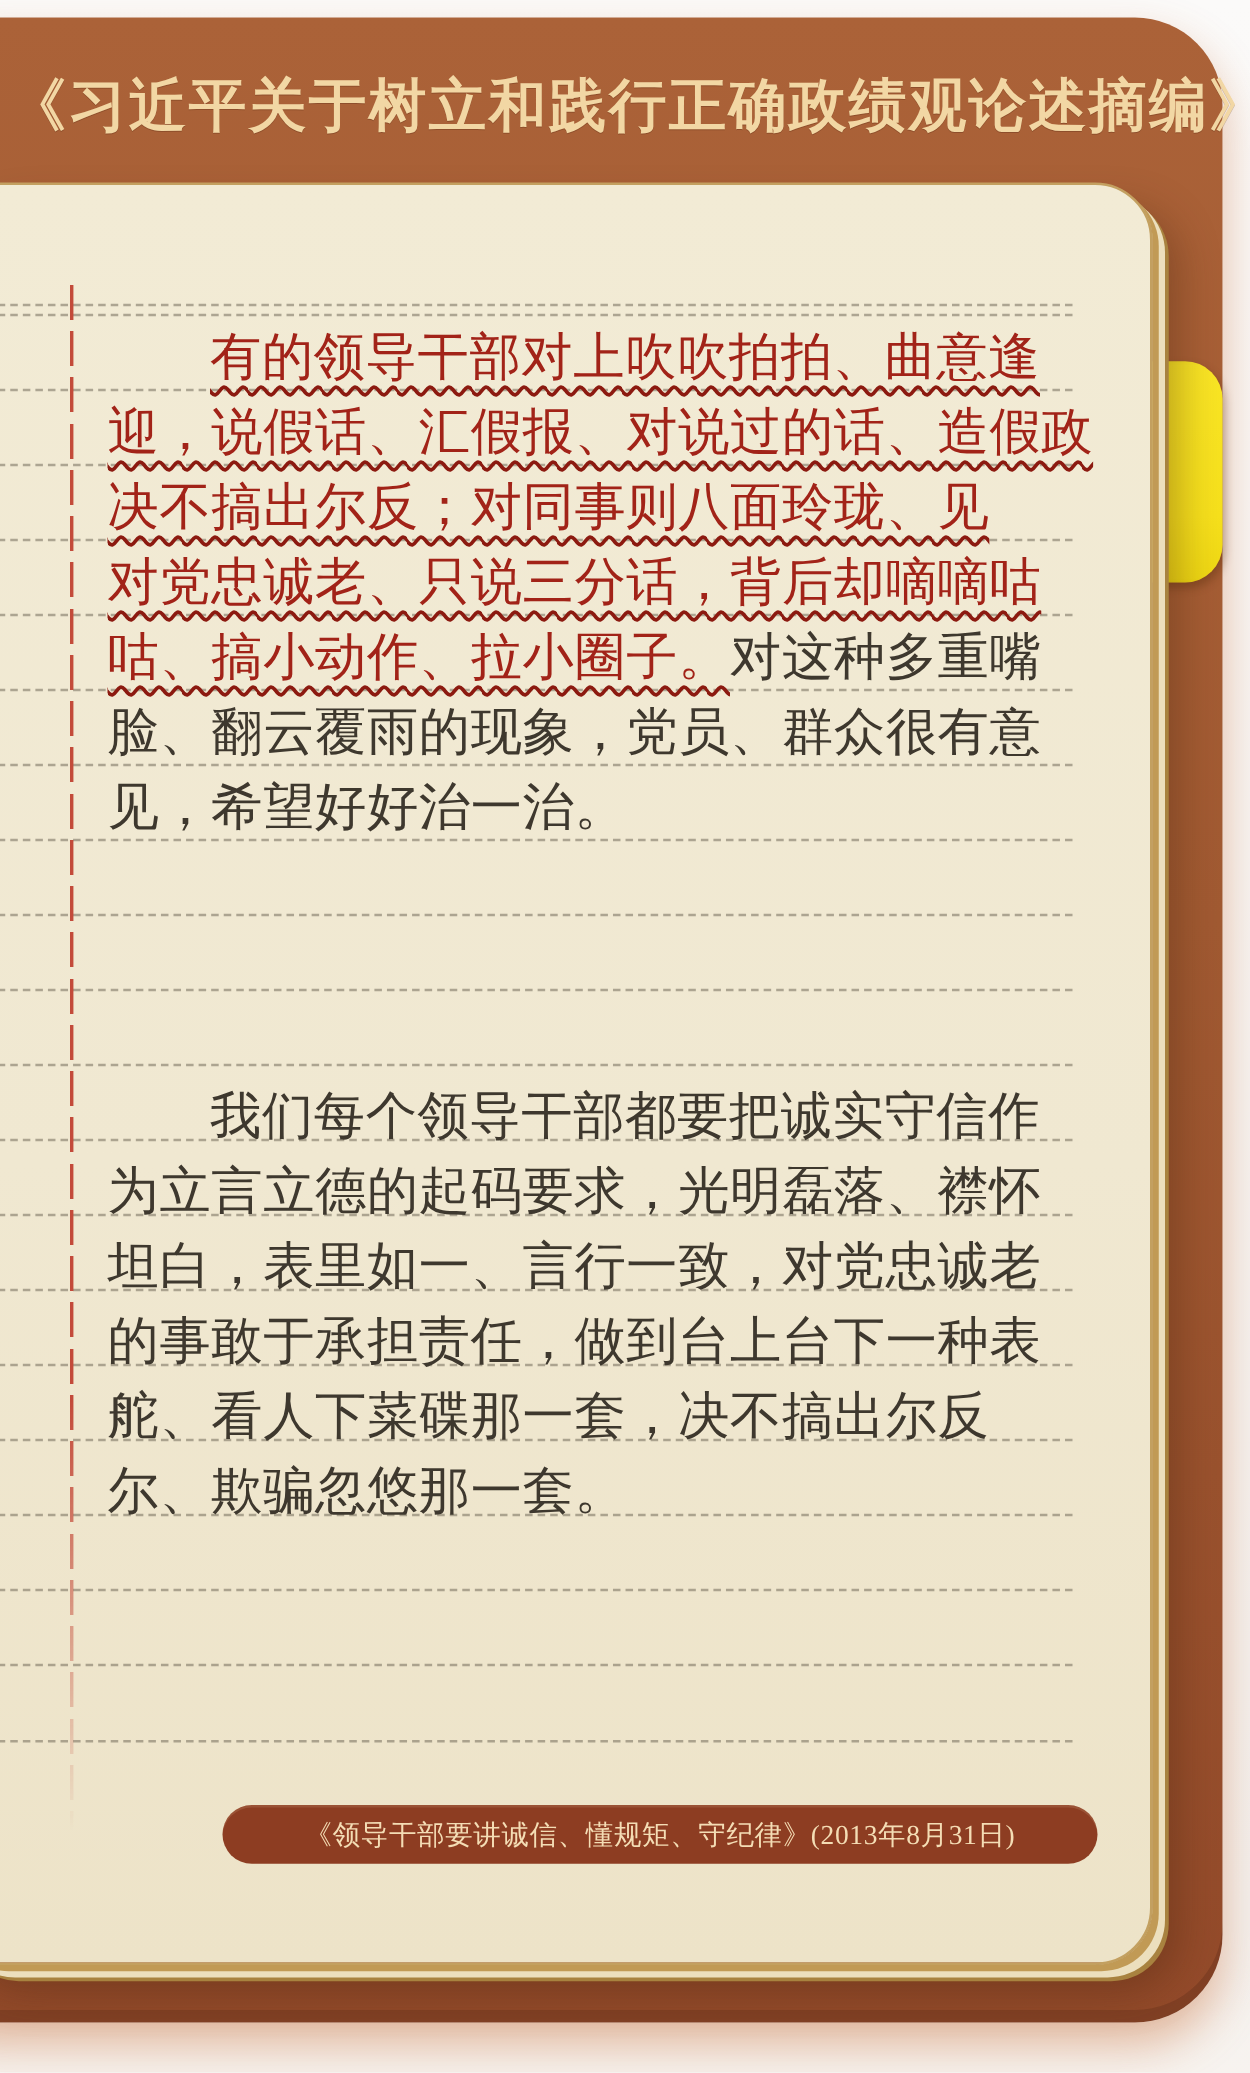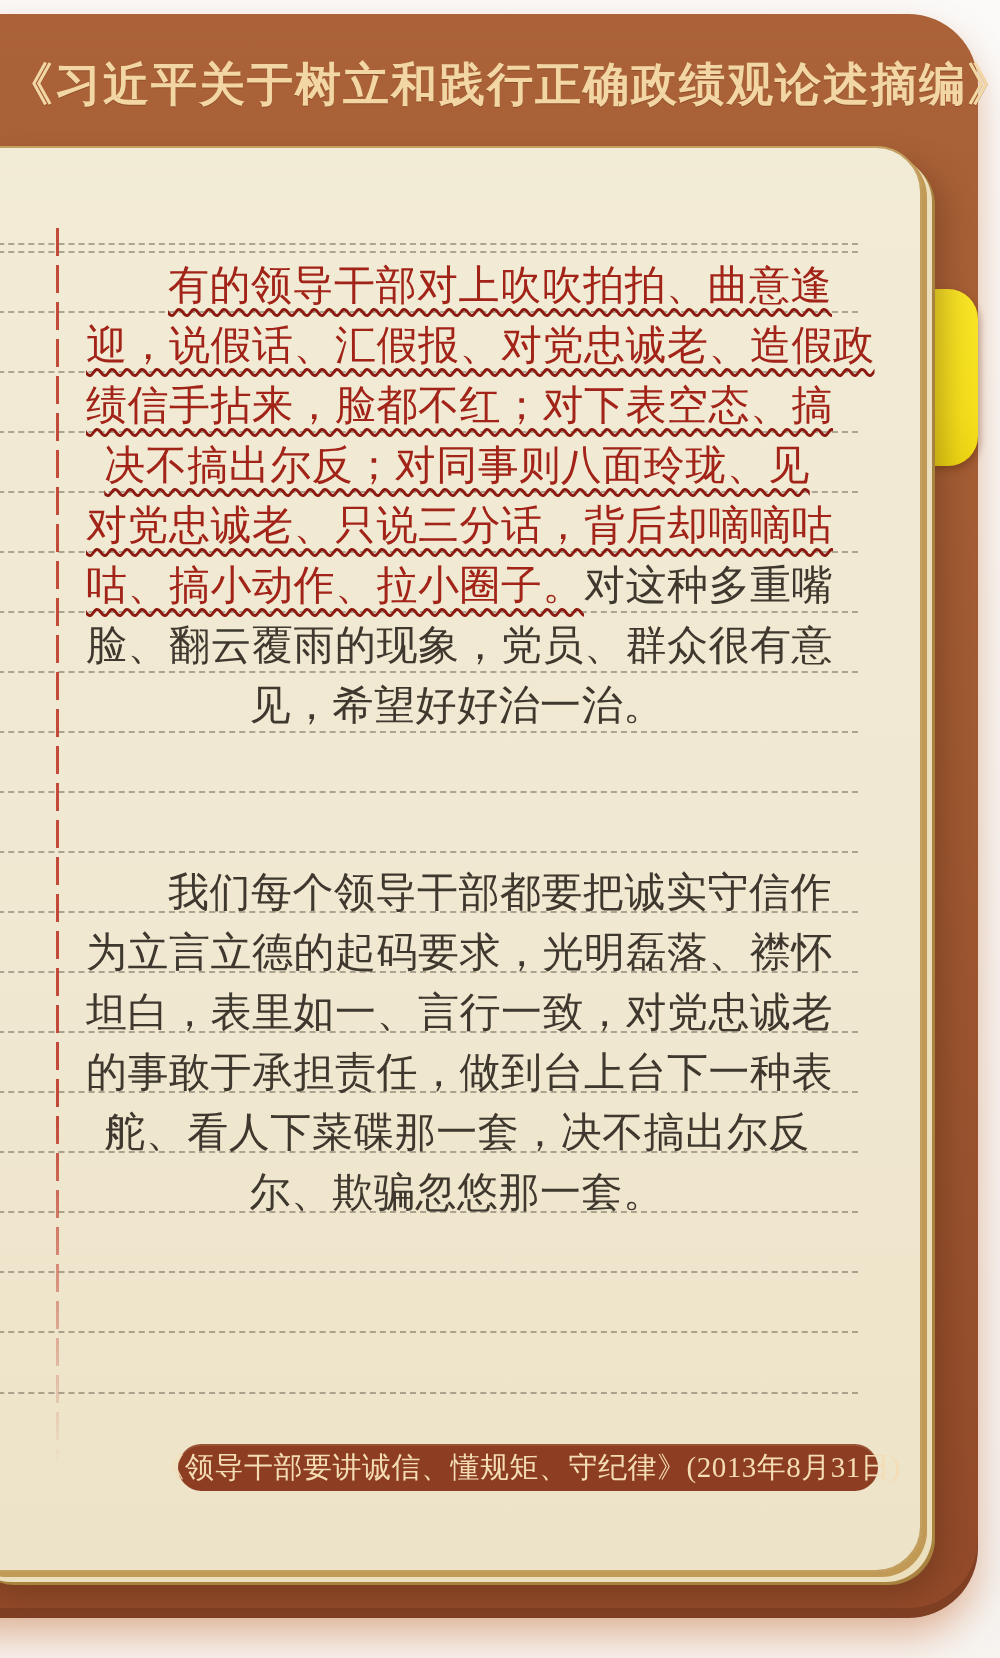--- a/index.html
+++ b/index.html
@@ -53,21 +53,21 @@
     border-top:2px dashed rgba(104,95,79,.5);
   }
   .margin-line{
     position:absolute;left:98px;top:80px;width:3px;height:1238px;
     background:repeating-linear-gradient(180deg,
       #bf3a2a 0px,#bf3a2a 28px, rgba(191,58,42,0) 28px, rgba(191,58,42,0) 37px);
     -webkit-mask:linear-gradient(180deg,#000 72%,transparent 100%);
     mask:linear-gradient(180deg,#000 72%,transparent 100%);
     opacity:.9;
   }
-  .para{position:absolute;left:128px;width:742px;text-align:center;}
+  .para{position:absolute;left:128px;width:742px;}
   .p1{top:103px;}
   .p2{top:710px;}
   .tline{
     height:60px;line-height:68px;
     white-space:nowrap;
     font-size:41px;letter-spacing:.5px;
     color:#3e382e;
   }
   .indent{padding-left:82px;}
   .red{color:#a22318;}
@@ -78,21 +78,21 @@
   }
   .pill{
     position:absolute;left:220px;top:1296px;
     width:700px;height:47px;
     border-radius:24px;
     background:#8d3d22;
     display:flex;align-items:center;justify-content:center;
     box-shadow:inset 0 2px 0 rgba(255,235,200,.12);
   }
   .pill span{
-    color:#f4ddb5;font-size:29px;letter-spacing:.5px;white-space:nowrap;
+    color:#f4ddb5;font-size:22px;letter-spacing:.5px;white-space:nowrap;
   }
 </style>
 </head>
 <body>
 
 <div class="canvas">
 
   <div class="cover">
     <div class="cover-title">《习近平关于树立和践行正确政绩观论述摘编》</div>
   </div>
@@ -121,22 +121,21 @@
         <div class="rule" style="top: 1003px;"></div>
         <div class="rule" style="top: 1063px;"></div>
         <div class="rule" style="top: 1123px;"></div>
         <div class="rule" style="top: 1183px;"></div>
         <div class="rule" style="top: 1244px;"></div>
       </div>
     <div class="margin-line"></div>
 
     <div class="para p1">
       <div class="tline indent"><span class="red u">有的领导干部对上吹吹拍拍、曲意逢</span></div>
-      <div class="tline"><span class="red u">迎，说假话、汇假报、对党忠诚老、造假政</span></div>
-      <div class="tline"><span class="red u">绩信手拈来，脸都不红；对下表空态、搞</span></div>
+      <div class="tline"><span class="red u">迎，说假话、汇假报、对说过的话、造假政</span></div>
       <div class="tline"><span class="red u">决不搞出尔反；对同事则八面玲珑、见</span></div>
       <div class="tline"><span class="red u">对党忠诚老、只说三分话，背后却嘀嘀咕</span></div>
       <div class="tline"><span class="red u">咕、搞小动作、拉小圈子。</span><span>对这种多重嘴</span></div>
       <div class="tline"><span>脸、翻云覆雨的现象，党员、群众很有意</span></div>
       <div class="tline"><span>见，希望好好治一治。</span></div>
     </div>
 
     <div class="para p2">
       <div class="tline indent"><span>我们每个领导干部都要把诚实守信作</span></div>
       <div class="tline"><span>为立言立德的起码要求，光明磊落、襟怀</span></div>

